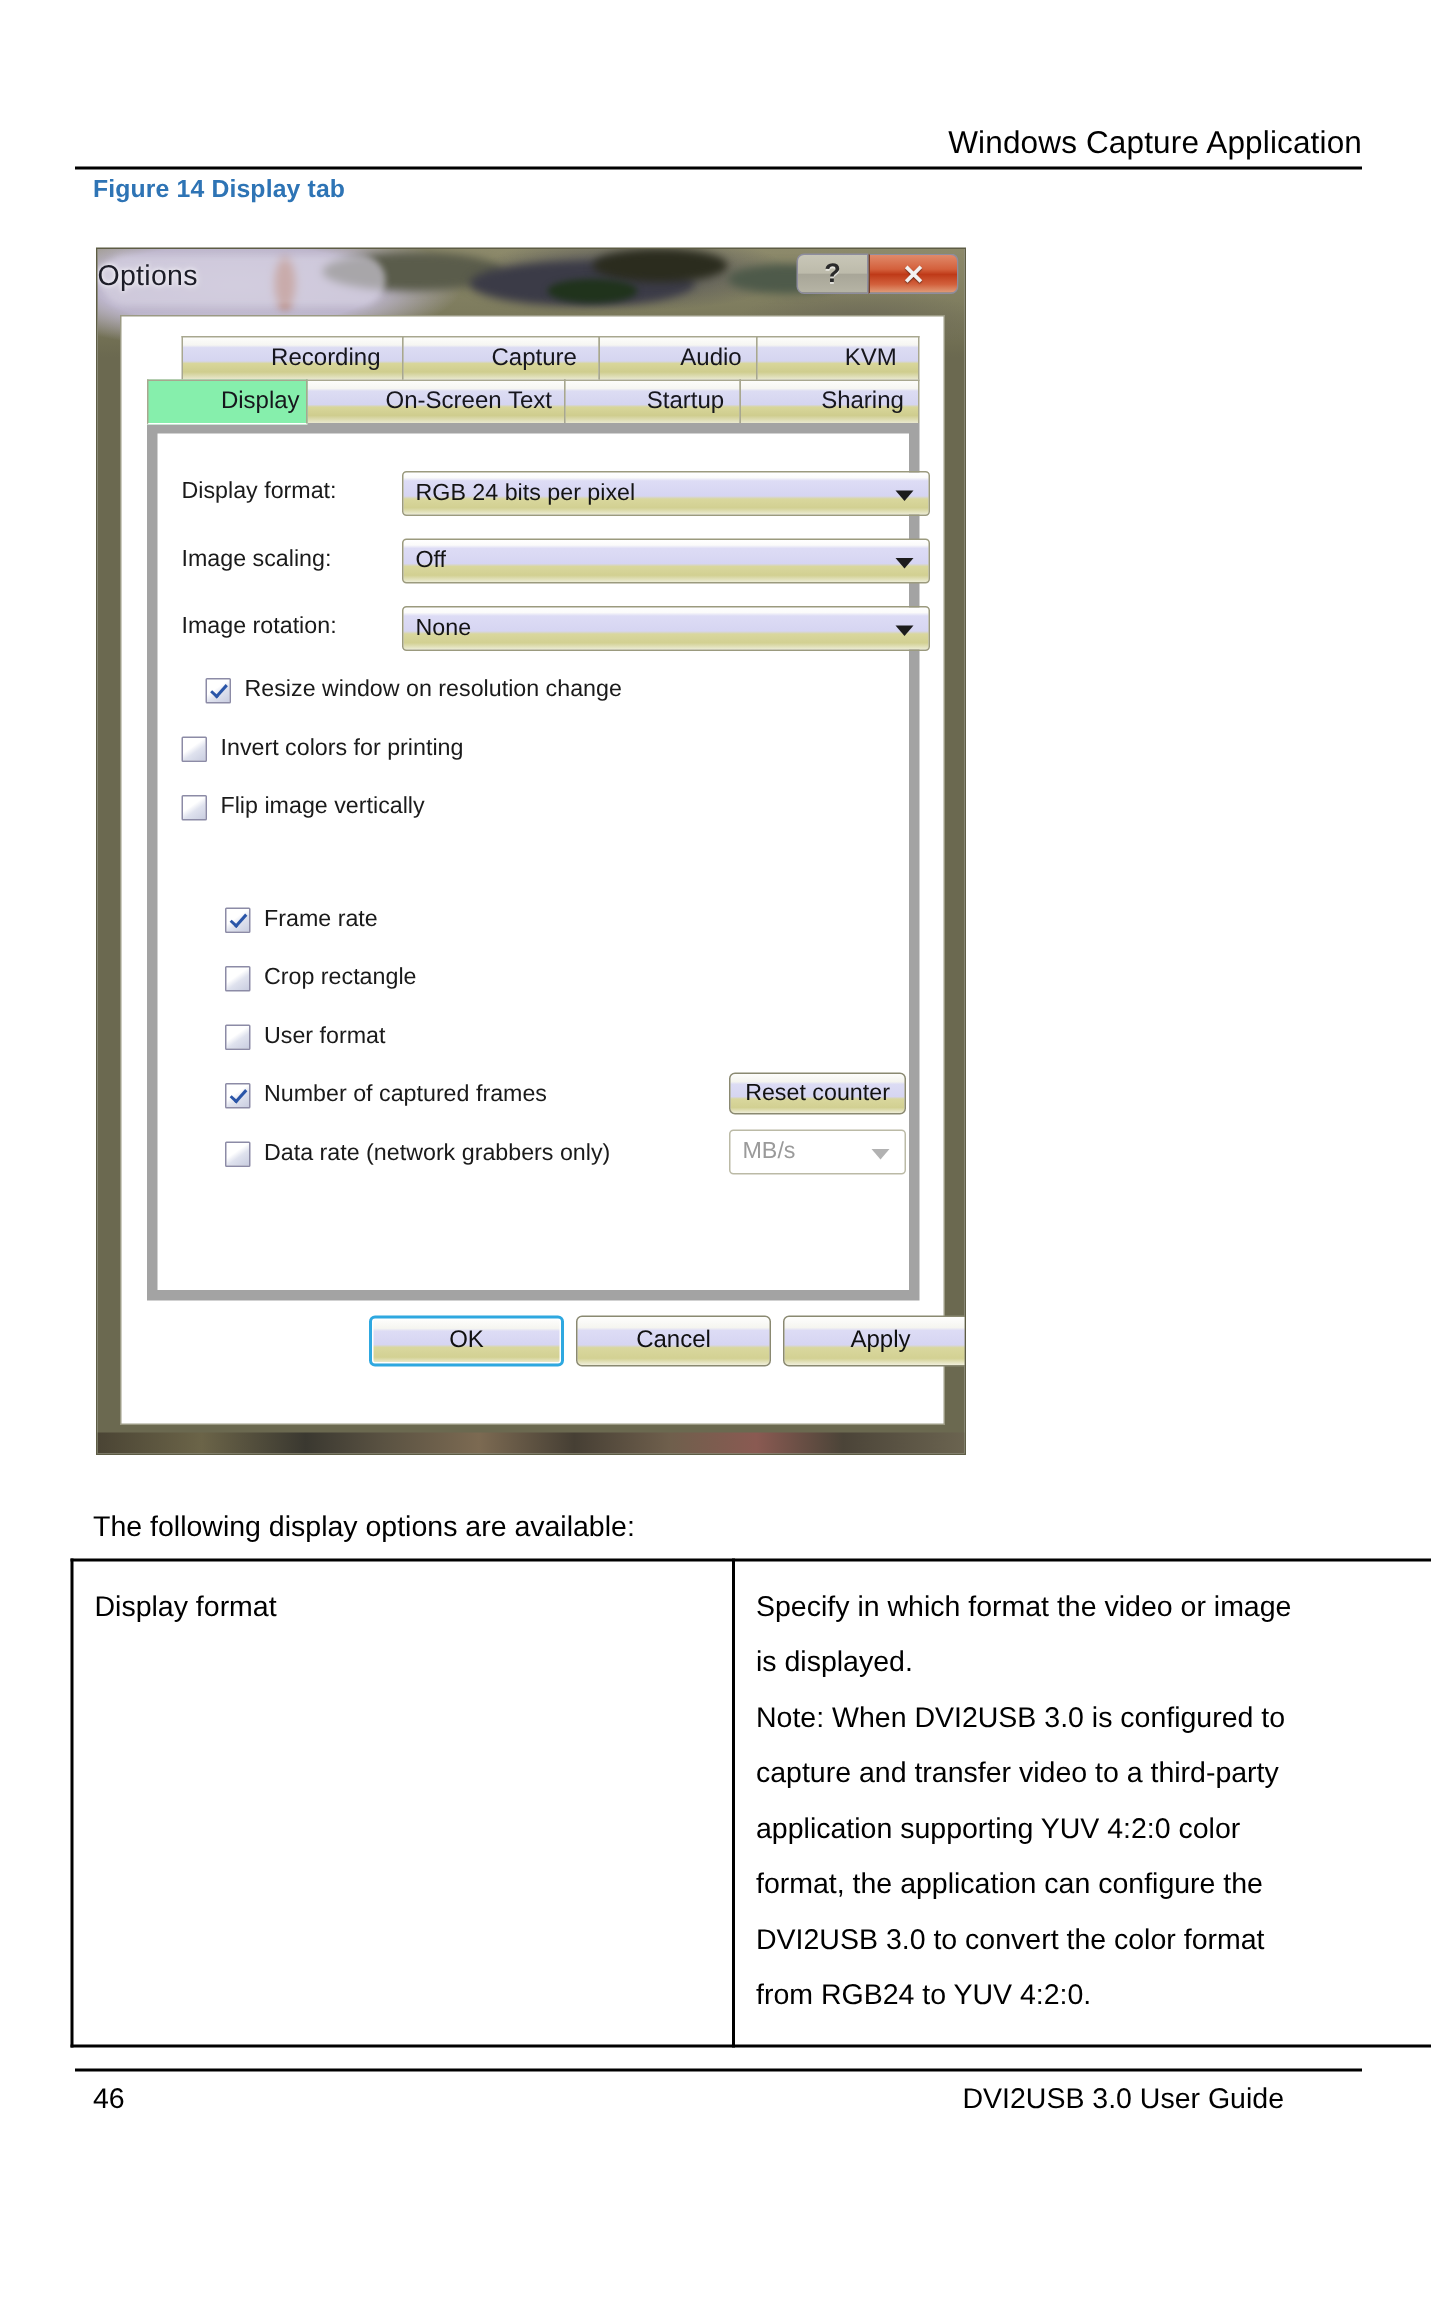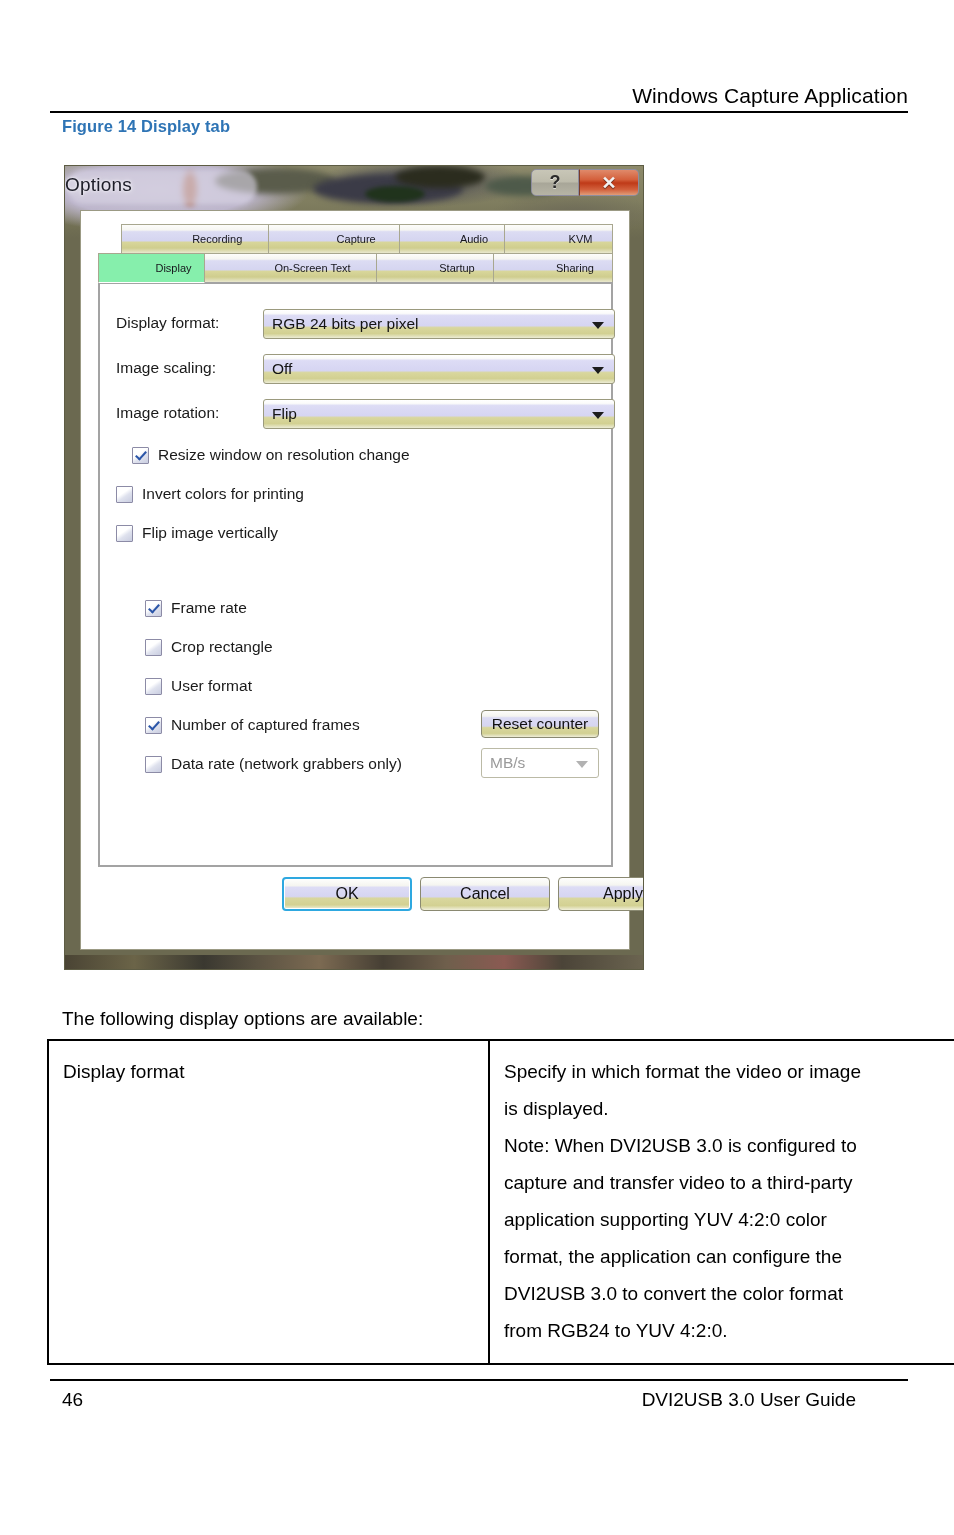--- a/index.html
+++ b/index.html
@@ -140,21 +140,21 @@
     position: absolute;
     left: 17px; top: 13px;
     width: 515px;
   }
   .tabrow { display: flex; }
   .tabrow.row1 { padding-left: 23px; }
   .tab {
     box-sizing: border-box;
     height: 29px;
     display: flex; align-items: center; justify-content: center;
-    font-size: 11px;
+    font-size: 16px;
     color: #16161c;
     border: 1px solid #a8a78f;
     border-bottom: none;
     background: linear-gradient(180deg,
         #fdfdfb 0%, #f6f6f2 18%,
         #dcdcf3 24%, #d5d5f0 56%,
         #d8d69a 62%, #cfcd8e 82%,
         #e9e8cf 100%);
     white-space: nowrap;
     padding-left: 44px;
@@ -175,21 +175,21 @@
   .tab.t-ost      { width: 173px; margin-left: -1px; }
   .tab.t-startup  { width: 118px; margin-left: -1px; }
   .tab.t-sharing  { width: 120px; margin-left: -1px; }
 
   
   .tabpanel {
     position: absolute;
     left: 17px; top: 71px;
     width: 515px; height: 585px;
     background: #ffffff;
-    border: 2px solid #a3a3a3;
+    border: 7px solid #a3a3a3;
     box-sizing: border-box;
   }
 
   
   .field-row {
     position: absolute;
     left: 16px;
     height: 30px;
   }
   .fr1 { top: 25px; }
@@ -324,21 +324,20 @@
     border-left: 6px solid transparent;
     border-right: 6px solid transparent;
     border-top: 7px solid #b2b2b2;
   }
 
   
   .dlg-actions {
     position: absolute;
     left: 0; top: 666px; width: 550px;
     height: 44px;
-    margin-left: 36px;
   }
   .dbtn {
     position: absolute;
     height: 34px;
     box-sizing: border-box;
     border: 1px solid #8a8971;
     border-radius: 4px;
     background: linear-gradient(180deg,
         #fefefd 0%, #f5f5f0 22%,
         #dddcf5 28%, #d6d5f2 58%,
@@ -463,21 +462,21 @@
         <div class="field-label">Image scaling:</div>
         <div class="combo">
           <span class="combo-text">Off</span>
           <span class="combo-arrow"></span>
         </div>
       </div>
 
       <div class="field-row fr3">
         <div class="field-label">Image rotation:</div>
         <div class="combo">
-          <span class="combo-text">Flip</span>
+          <span class="combo-text">None</span>
           <span class="combo-arrow"></span>
         </div>
       </div>
 
       <div class="cb-row cb-resize">
         <span class="cbox checked"></span>
         <span class="cb-label">Resize window on resolution change</span>
       </div>
       <div class="cb-row cb-invert">
         <span class="cbox"></span>

